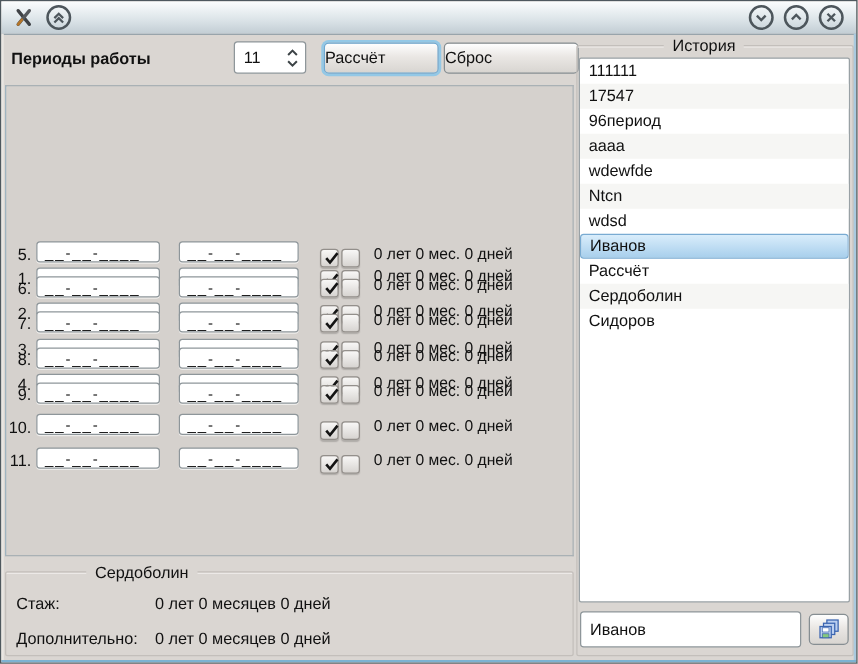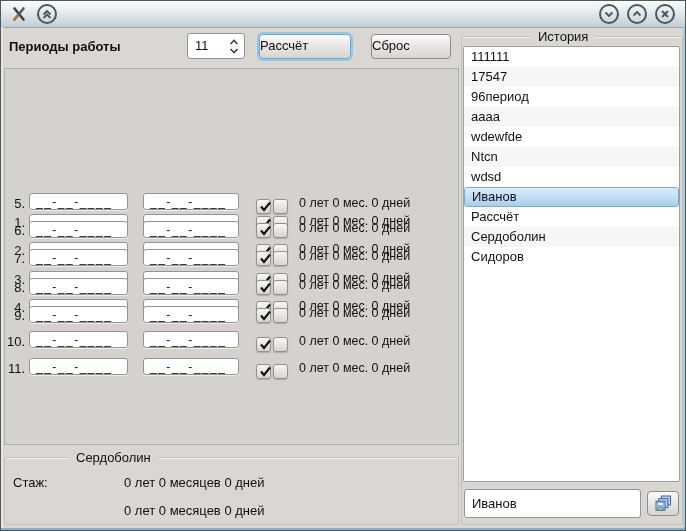--- a/index.html
+++ b/index.html
@@ -124,21 +124,21 @@
   <div class="field" style="left:186px;top:32px;width:58px;height:26px">
     <span class="spin-value">11</span>
     <span class="spin-arrows">
       <svg width="14" height="21" viewBox="0 0 14 21">
         <path d="M3.5 8 L7 4.5 L10.5 8" fill="none" stroke="#3c4346" stroke-width="1.6"></path>
         <path d="M3.5 13 L7 16.5 L10.5 13" fill="none" stroke="#3c4346" stroke-width="1.6"></path>
       </svg>
     </span>
   </div>
   <div class="btn default" style="left:258px;top:33px;width:92px">Рассчёт</div>
-  <div class="btn" style="left:370px;top:33px;width:80px">Сброс</div>
+  <div class="btn" style="left:354px;top:33px;width:108px">Сброс</div>
 
   <div class="scrollarea"></div>
   <div id="rows" style="position:absolute;inset:0;pointer-events:none">
       <span class="rnum" style="pointer-events: auto; left: 2px; top: 195px;">5.</span>
       <div class="dinput" style="pointer-events: auto; left: 28px; top: 192px; width: 99px;">
         <span class="dmask">__-__-____</span>
       </div>
       <div class="dinput" style="pointer-events: auto; left: 142px; top: 192px; width: 96px;">
         <span class="dmask">__-__-____</span>
       </div>
@@ -288,20 +288,21 @@
         </svg>
       </span>
       <span class="cb" style="pointer-events: auto; left: 272px; top: 363px;"></span>
       <span class="rtext" style="pointer-events: auto; left: 298px; top: 360px;">0 лет 0 мес. 0 дней</span>
     </div>
 
   <div class="groupbox" style="left:3px;top:456px;width:455px;height:68px"></div>
   <span class="gtitle" style="left:68px;top:449px">Сердоболин</span>
   <span class="res-label" style="left:12px;top:474px">Стаж:</span>
   <span class="res-value" style="left:123px;top:474px">0 лет 0 месяцев 0 дней</span>
+  <span class="res-label" style="left:12px;top:502px">Дополнительно:</span>
   <span class="res-value" style="left:123px;top:502px">0 лет 0 месяцев 0 дней</span>
 
   <div class="groupbox" style="left:460px;top:35px;width:222px;height:489px"></div>
   <span class="gtitle" style="left:530px;top:28px">История</span>
   <div class="histlist" id="histlist">
       <div class="hitem">111111</div>
       <div class="hitem">17547</div>
       <div class="hitem">96период</div>
       <div class="hitem">aaaa</div>
       <div class="hitem">wdewfde</div>

